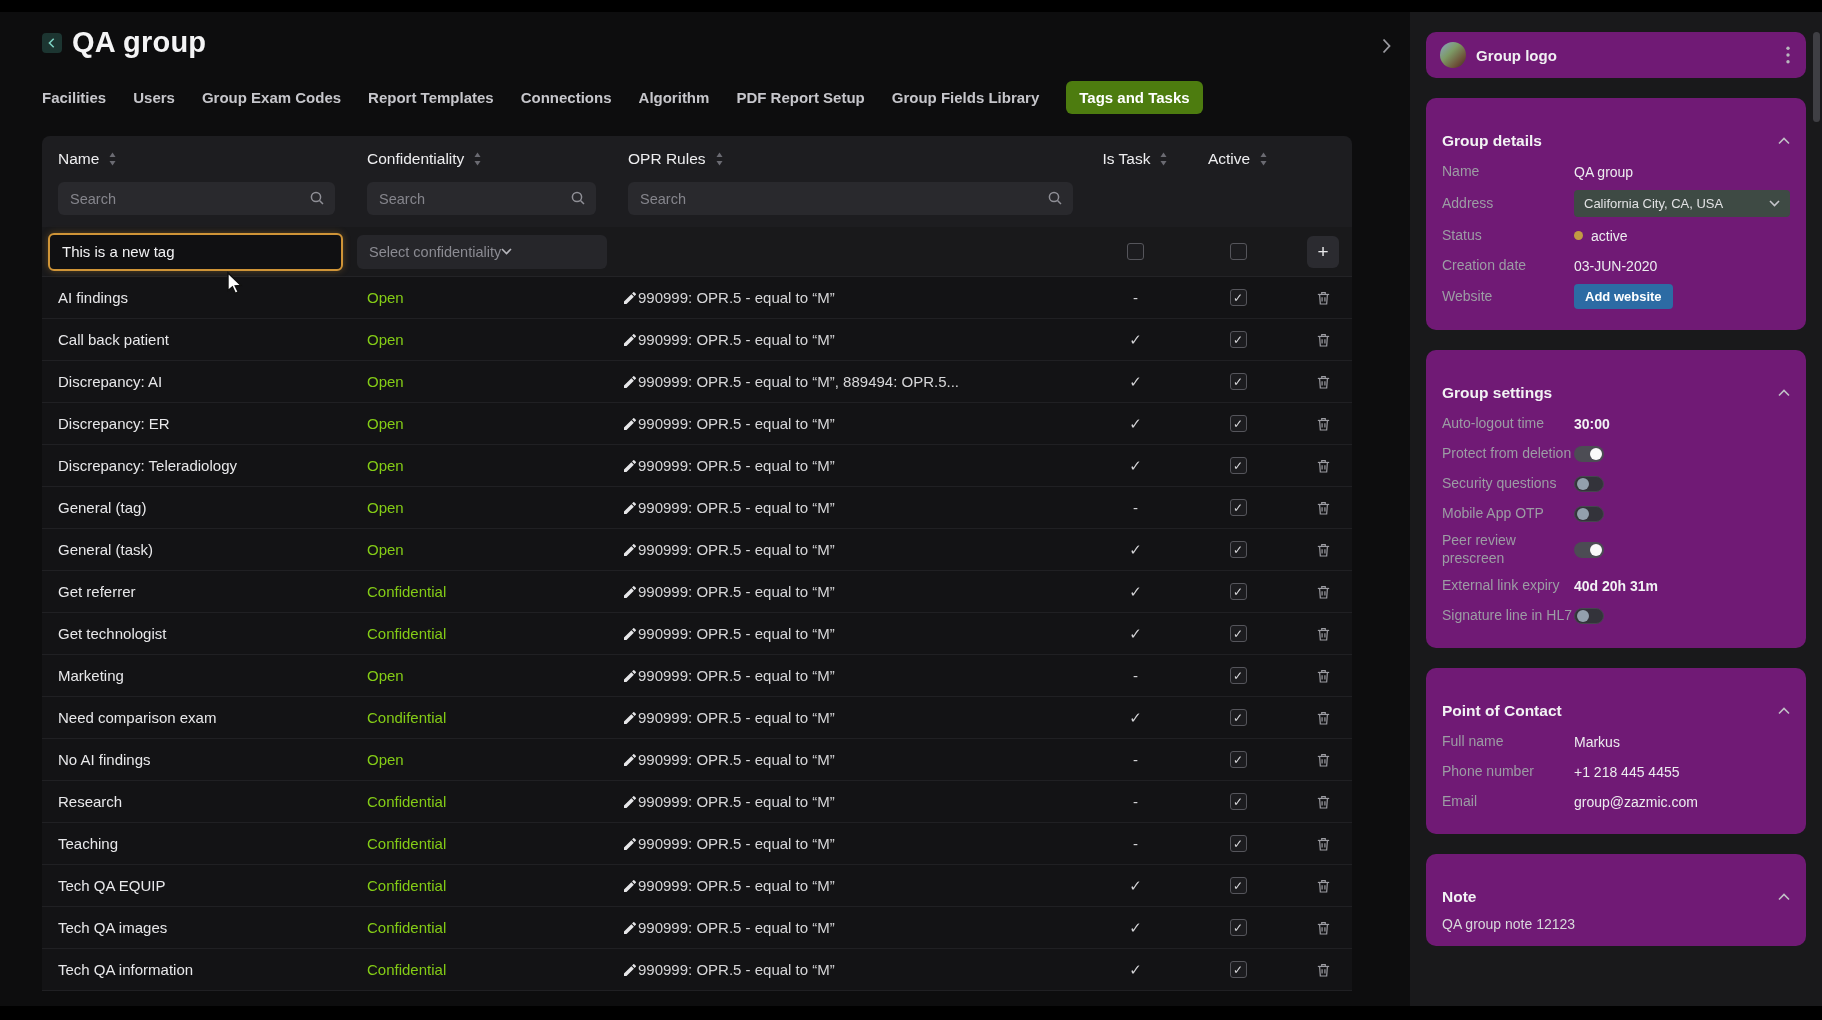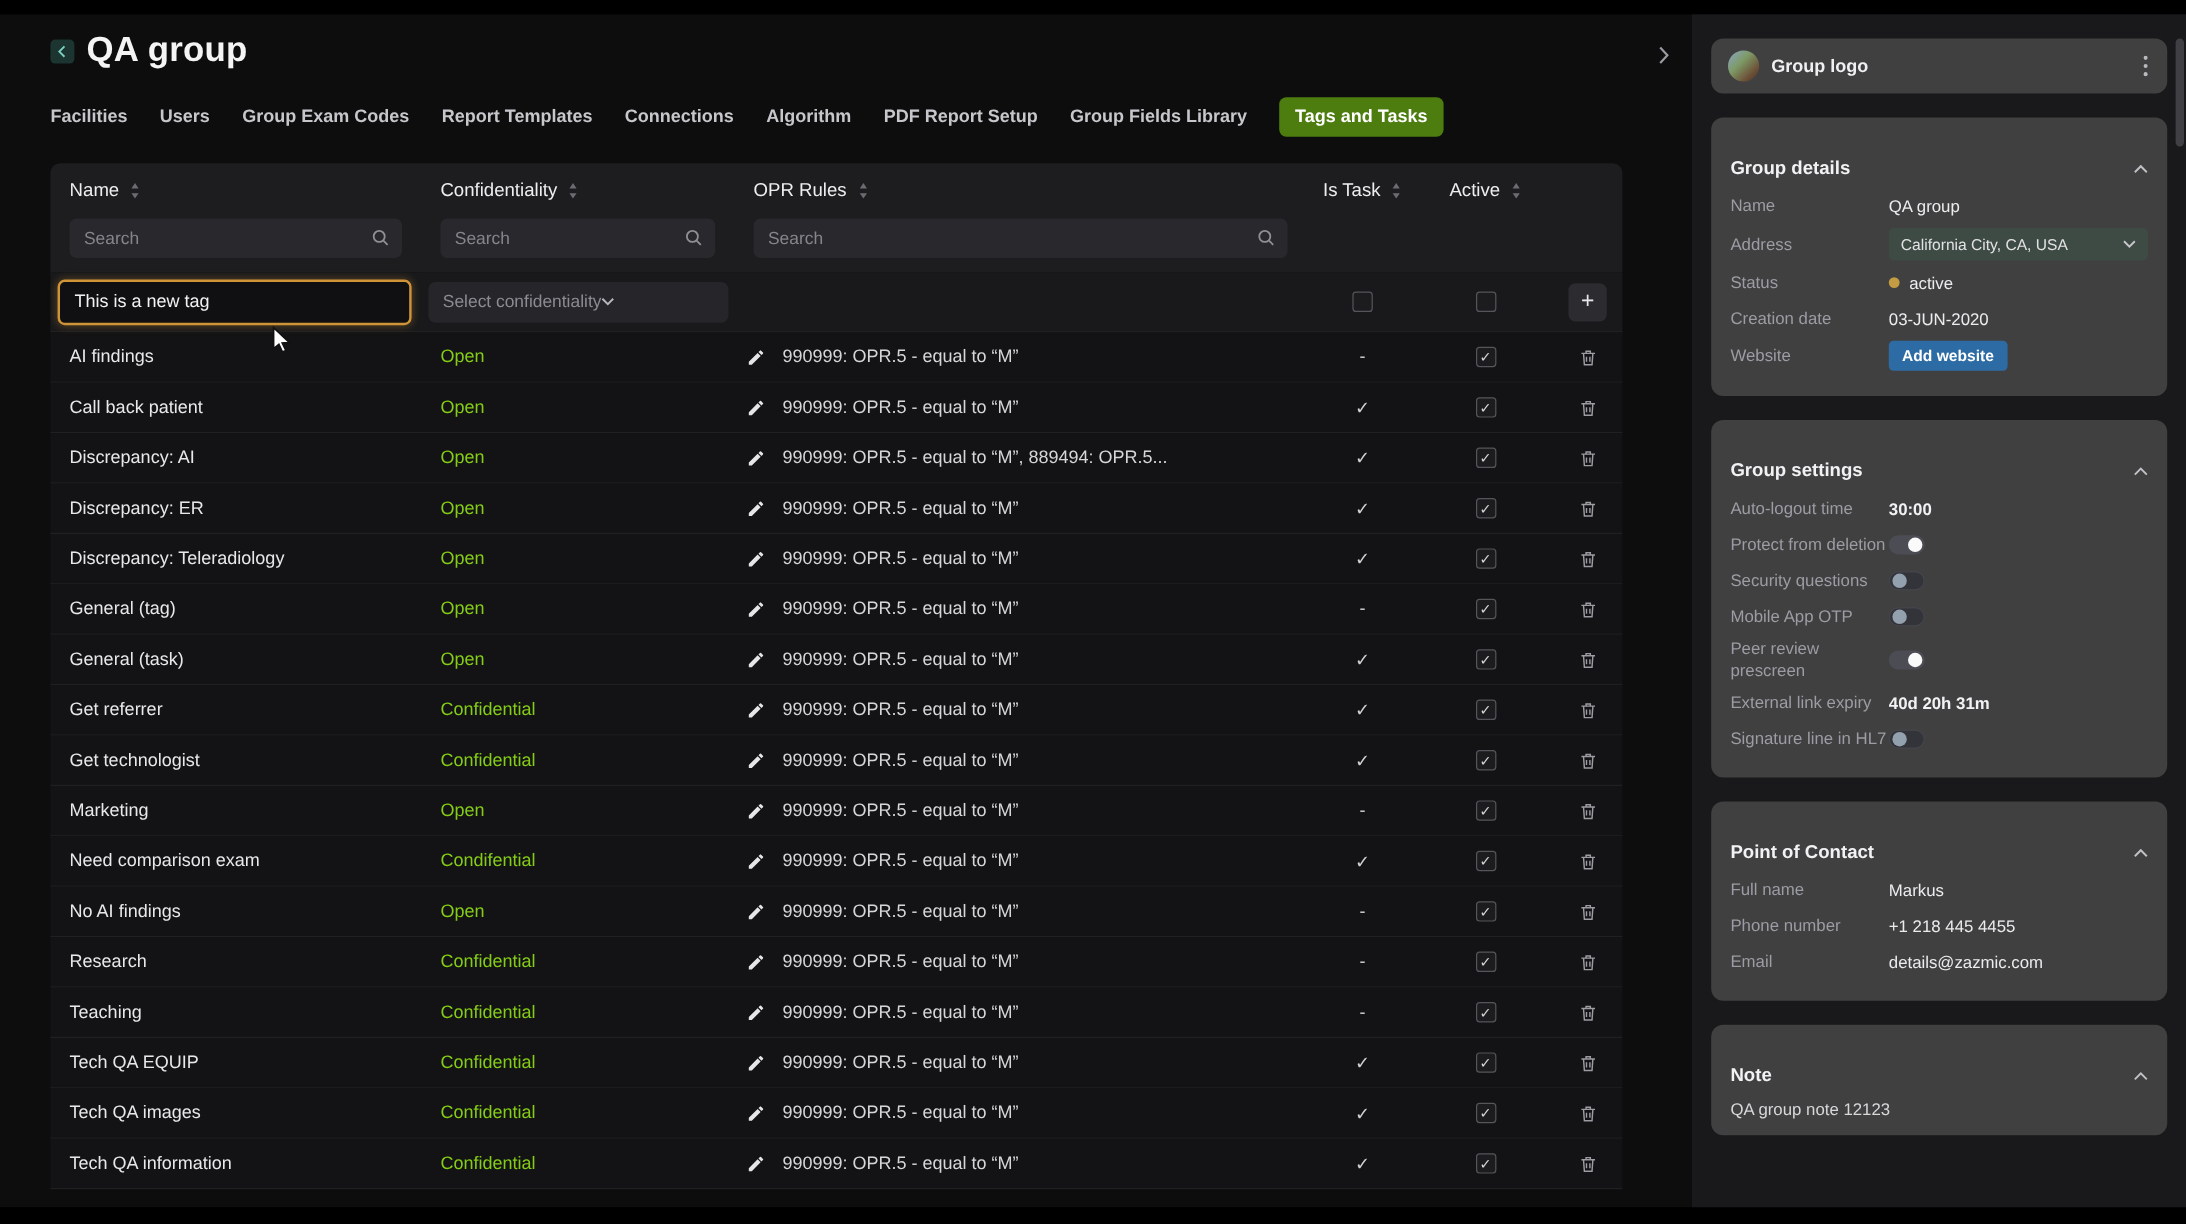--- a/index.html
+++ b/index.html
@@ -33,28 +33,28 @@
   .new-tag-input { margin-left:6px; width:295px; height:38px; background:#101012; border:2px solid #cf9437; border-radius:6px; color:#f2f2f4; font-size:15px; padding:0 12px; outline:none; box-shadow:0 0 7px rgba(207,148,55,.35); font-family:"Liberation Sans",sans-serif; }
   .select { margin-left:6px; height:34px; width:250px; background:#26262a; border-radius:6px; display:flex; align-items:center; padding:0 12px; color:#8b8b92; font-size:14.5px; cursor:pointer; }
   .center-cell { display:flex; justify-content:center; }
   .checkbox { width:17px; height:17px; border:1.5px solid #55555b; border-radius:3px; background:#1c1c1f; display:inline-flex; align-items:center; justify-content:center; cursor:pointer; }
   .checkbox.checked::after { content:"✓"; font-size:12px; color:#d6d6d9; line-height:1; }
   .add-btn { width:32px; height:32px; background:#2b2b30; border:none; border-radius:6px; color:#e8e8ea; font-size:19px; cursor:pointer; display:flex; align-items:center; justify-content:center; font-family:"Liberation Sans",sans-serif; }
 
   .trow { height:42px; background:#131315; border-bottom:1px solid #202023; font-size:15px; }
   .c-name { padding:0 16px; color:#e8e8ea; overflow:hidden; white-space:nowrap; }
   .c-conf { padding:0 16px; color:#84cc16; }
-  .c-opr  { display:flex; align-items:center; gap:14px; padding:0 10px; color:#d6d6d8; overflow:hidden; white-space:nowrap; }
+  .c-opr  { display:flex; align-items:center; padding:0 10px; color:#d6d6d8; overflow:hidden; white-space:nowrap; }
   .edit-btn { display:inline-flex; cursor:pointer; flex:none; }
   .c-task { text-align:center; color:#d2d2d5; font-size:15px; }
   .trash-btn { display:inline-flex; cursor:pointer; }
 
   
   .panel { position:absolute; left:1410px; top:0; width:412px; height:994px; background:#19191b; padding:20px 16px; display:flex; flex-direction:column; gap:20px; }
-  .card { background:#404040; border-radius:10px; padding:14px 16px; }
+  .card { background:#701a75; border-radius:10px; padding:14px 16px; }
   .logo-card { display:flex; align-items:center; gap:10px; padding:10px 12px 10px 14px; }
   .avatar { width:26px; height:26px; border-radius:50%; flex:none;
             background:linear-gradient(135deg,#8ba5c9 0%,#7d9a66 40%,#6d5138 75%,#3e3222 100%); }
   .logo-label { font-weight:bold; font-size:15px; color:#f0f0f2; flex:1; }
   .kebab { display:inline-flex; cursor:pointer; padding:2px 4px; }
   .card-title-row { display:flex; justify-content:space-between; align-items:center; margin-bottom:10px;margin-top:20px; }
   .card-title { font-weight:bold; font-size:15.5px; color:#f2f2f4; }
   .chev-up { display:inline-flex; cursor:pointer; }
   .prow { display:flex; align-items:center; margin:7px 0; min-height:23px; }
   .plabel { width:132px; flex:none; color:#9c9ca4; font-size:14px; line-height:1.25; }
@@ -784,21 +784,21 @@
           <div class="prow">
             <div class="plabel">Full name</div>
             <div class="pval">Markus</div>
           </div>
           <div class="prow">
             <div class="plabel">Phone number</div>
             <div class="pval">+1 218 445 4455</div>
           </div>
           <div class="prow">
             <div class="plabel">Email</div>
-            <div class="pval">details@zazmic.com</div>
+            <div class="pval">group@zazmic.com</div>
           </div>
         </div>
     </div>
 
     <div class="card">
       <div class="card-title-row">
         <span class="card-title">Note</span>
         <span class="chev-up">
           <svg width="12" height="8" viewBox="0 0 12 8" fill="none">
               <path d="M1 6.5L6 1.5L11 6.5" stroke="#c0c0c6" stroke-width="1.6"></path>

